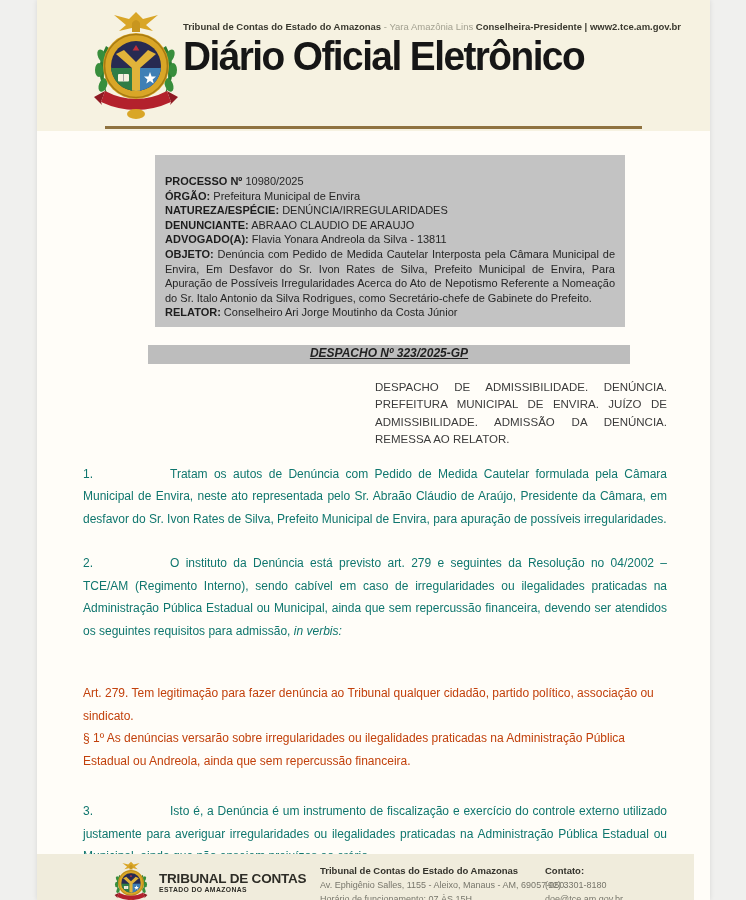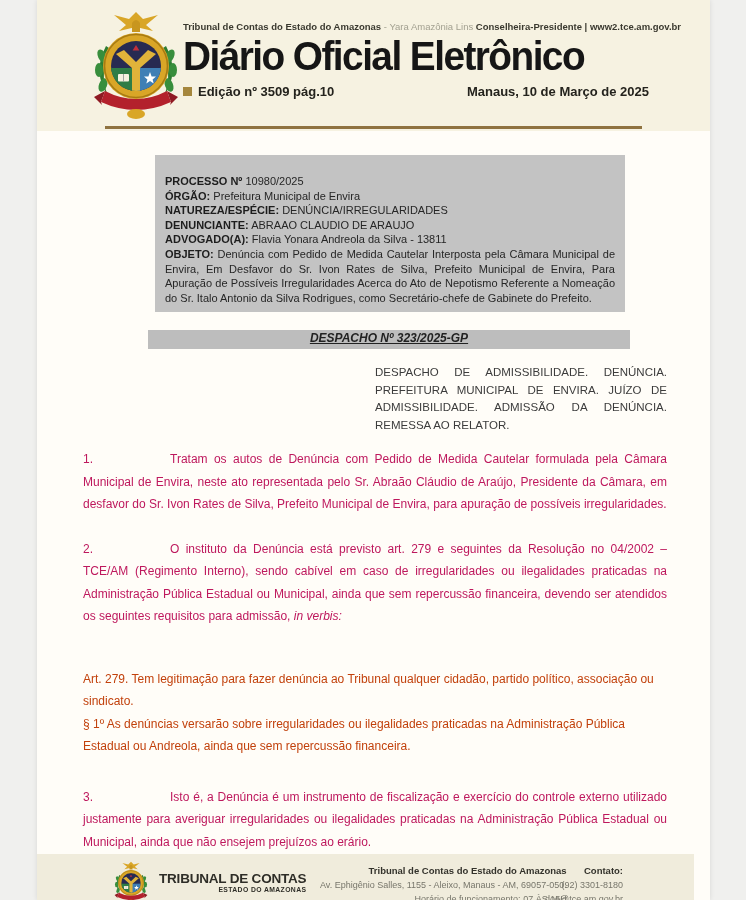--- a/index.html
+++ b/index.html
@@ -59,29 +59,28 @@
 
   
   .ementa {
     margin:15px 0 0 338px; width:292px;
     font-size:11.5px; line-height:17.5px;
     text-align:justify; color:#3c3c3c;
   }
 
   
   .textcol { margin:0 0 0 46px; width:584px; }
-  .para { margin-top:22px; font-size:12px; line-height:22.5px; text-align:justify; color:#be185d; }
+  .para { margin-top:22px; font-size:12px; line-height:22.5px; text-align:justify; color:#0f766e; }
   .para .num { display:inline-block; width:87px; }
   .quote { margin-top:40px; font-size:12px; line-height:22.5px; color:#c2410c; }
 
   
   .footer {
     position:absolute; left:0; right:16px; bottom:0; height:46px;
     background:#f0ecdc;
-    text-align:right;
   }
   .footer-brand { position:absolute; left:74px; top:7px; display:flex; align-items:center; gap:8px; }
   .footer-crest { width:40px; height:43px; }
   .brand-name { font-size:13.5px; font-weight:bold; color:#2e2d27; letter-spacing:-.2px; line-height:1.1; }
   .brand-sub { font-size:6.8px; font-weight:bold; color:#2e2d27; letter-spacing:.4px; }
   .footer-org { position:absolute; left:283px; top:11px; }
   .footer-contact { position:absolute; left:508px; top:11px; }
   .f-bold { font-size:9.5px; font-weight:bold; color:#33322b; }
   .f-line { font-size:9px; color:#77766b; margin-top:4px; }
 </style>
@@ -124,38 +123,32 @@
 
 <div class="page">
 
   <div class="header">
     <svg class="crest">
         <use href="#crest-sym"></use>
       </svg>
     <div class="header-text">
       <div class="org-line"><span>Tribunal de Contas do Estado do Amazonas</span><span class="president"> - </span><span class="president">Yara Amazônia Lins</span><span> Conselheira-Presidente | www2.tce.am.gov.br</span></div>
       <div><span class="doc-title">Diário Oficial Eletrônico</span></div>
-      <div class="edition-row">
-        <div class="edition-left">
-          <span class="edition-bullet"></span>
-          <span>Edição nº 3509 pág.10</span>
-        </div>
-        <span class="place-date">Manaus, 10 de Março de 2025</span>
-      </div>
     </div>
     <div class="header-rule"></div>
   </div>
 
   <div class="process-box">
     <div><span class="lbl">PROCESSO Nº</span><span> 10980/2025</span></div>
     <div><span class="lbl">ÓRGÃO:</span><span> Prefeitura Municipal de Envira</span></div>
     <div><span class="lbl">NATUREZA/ESPÉCIE:</span><span> DENÚNCIA/IRREGULARIDADES</span></div>
     <div><span class="lbl">DENUNCIANTE:</span><span> ABRAAO CLAUDIO DE ARAUJO</span></div>
     <div><span class="lbl">ADVOGADO(A):</span><span> Flavia Yonara Andreola da Silva - 13811</span></div>
     <div class="pb-objeto"><span class="lbl">OBJETO:</span><span> Denúncia com Pedido de Medida Cautelar Interposta pela Câmara Municipal de Envira, Em Desfavor do Sr. Ivon Rates de Silva, Prefeito Municipal de Envira, Para Apuração de Possíveis Irregularidades Acerca do Ato de Nepotismo Referente a Nomeação do Sr. Italo Antonio da Silva Rodrigues, como Secretário-chefe de Gabinete do Prefeito.</span></div>
+    <div><span class="lbl">RELATOR:</span><span> Conselheiro Ari Jorge Moutinho da Costa Júnior</span></div>
   </div>
 
   <div class="despacho-bar">
     <span>DESPACHO Nº 323/2025-GP</span>
   </div>
 
   <div class="ementa">DESPACHO DE ADMISSIBILIDADE. DENÚNCIA. PREFEITURA MUNICIPAL DE ENVIRA. JUÍZO DE ADMISSIBILIDADE. ADMISSÃO DA DENÚNCIA. REMESSA AO RELATOR.</div>
 
   <div class="textcol">
     <p class="para" style="margin-top:14px"><span class="num">1.</span><span>Tratam os autos de Denúncia com Pedido de Medida Cautelar formulada pela Câmara Municipal de Envira, neste ato representada pelo Sr. Abraão Cláudio de Araújo, Presidente da Câmara, em desfavor do Sr. Ivon Rates de Silva, Prefeito Municipal de Envira, para apuração de possíveis irregularidades.</span></p>

